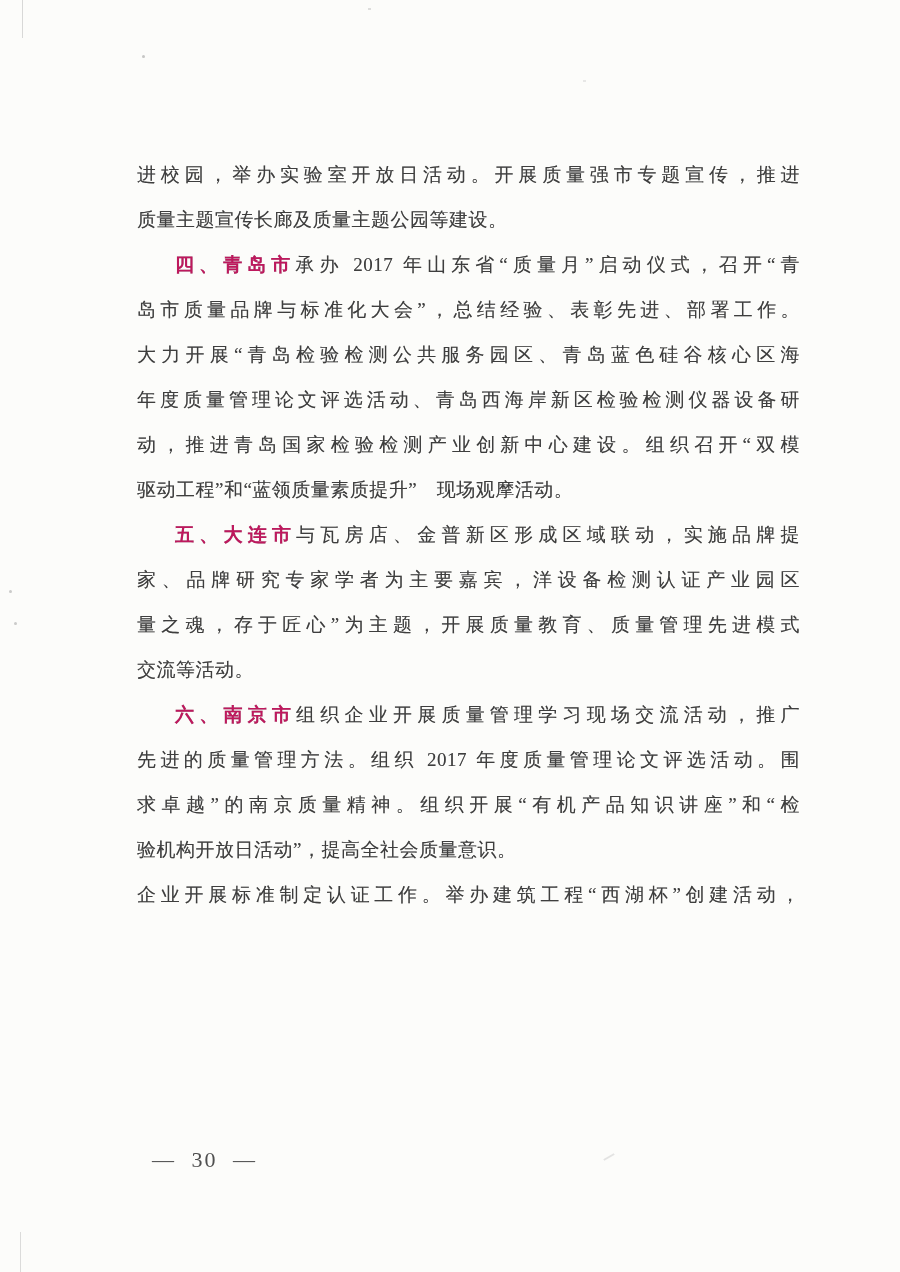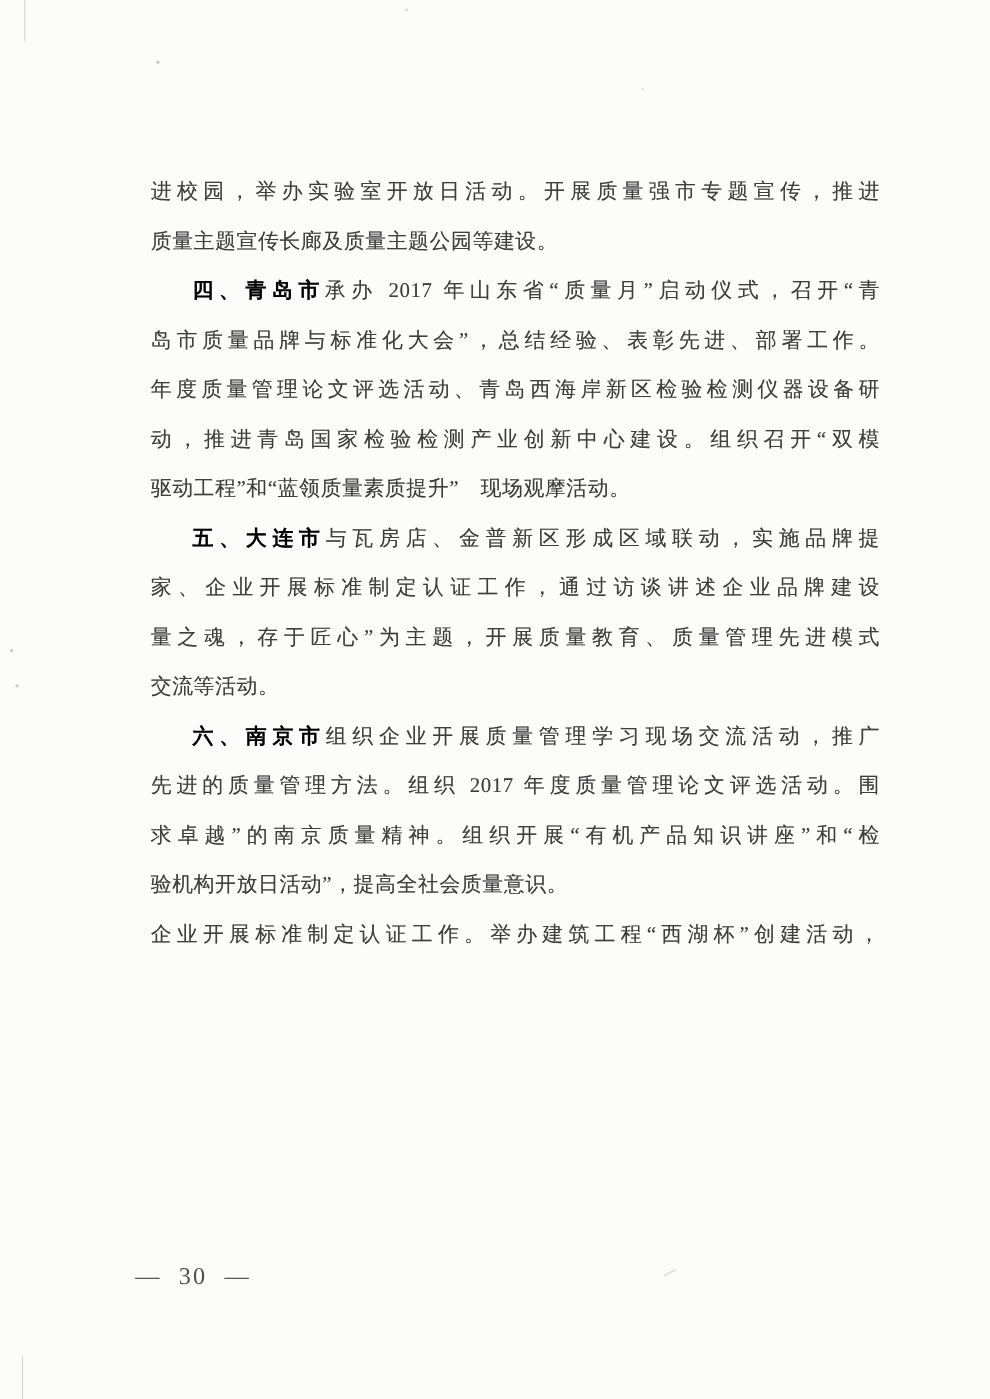--- a/index.html
+++ b/index.html
@@ -36,26 +36,26 @@
   }
   .line.j {
     text-align-last: justify;
   }
   .line.indent {
     text-indent: 2em;
   }
   .head {
     font-family: "Liberation Sans", "DejaVu Sans", sans-serif;
     font-weight: 700;
-    color: #000000;
+    color: #be185d;
     margin-top: 23px;
   }
   .footer {
     position: absolute;
-    left: 123px;
+    left: 152px;
     top: 1146px;
     font-size: 22px;
     line-height: 28px;
     color: var(--footer-color, #4f4f4f);
     letter-spacing: 2px;
     word-spacing: 8px;
   }
   
   .artifact {
     position: absolute;
@@ -73,25 +73,26 @@
 </head>
 <body style="--page-bg: #fcfcfa; --text-color: #3e3e3e; --footer-color: #4f4f4f;">
 
 <div class="page">
 
   <div class="text-block" id="doc-body">
       <div class="line j">进校园，举办实验室开放日活动。开展质量强市专题宣传，推进</div>
       <div class="line">质量主题宣传长廊及质量主题公园等建设。</div>
       <div class="line j indent"><span class="head">四、青岛市</span>承办 2017 年山东省“质量月”启动仪式，召开“青</div>
       <div class="line j">岛市质量品牌与标准化大会”，总结经验、表彰先进、部署工作。</div>
+      <div class="line j">大力开展“青岛检验检测公共服务园区、青岛蓝色硅谷核心区海</div>
       <div class="line j">年度质量管理论文评选活动、青岛西海岸新区检验检测仪器设备研</div>
       <div class="line j">动，推进青岛国家检验检测产业创新中心建设。组织召开“双模</div>
       <div class="line">驱动工程”和“蓝领质量素质提升”　现场观摩活动。</div>
       <div class="line j indent"><span class="head">五、大连市</span>与瓦房店、金普新区形成区域联动，实施品牌提</div>
-      <div class="line j">家、企业开展标准制定认证工作，通过访谈讲述企业品牌建设</div>
+      <div class="line j">家、品牌研究专家学者为主要嘉宾，洋设备检测认证产业园区</div>
       <div class="line j">量之魂，存于匠心”为主题，开展质量教育、质量管理先进模式</div>
       <div class="line">交流等活动。</div>
       <div class="line j indent"><span class="head">六、南京市</span>组织企业开展质量管理学习现场交流活动，推广</div>
       <div class="line j">先进的质量管理方法。组织 2017 年度质量管理论文评选活动。围</div>
       <div class="line j">求卓越”的南京质量精神。组织开展“有机产品知识讲座”和“检</div>
       <div class="line">验机构开放日活动”，提高全社会质量意识。</div>
       <div class="line j">企业开展标准制定认证工作。举办建筑工程“西湖杯”创建活动，</div>
     </div>
 
   <div class="footer">— 30 —</div>

